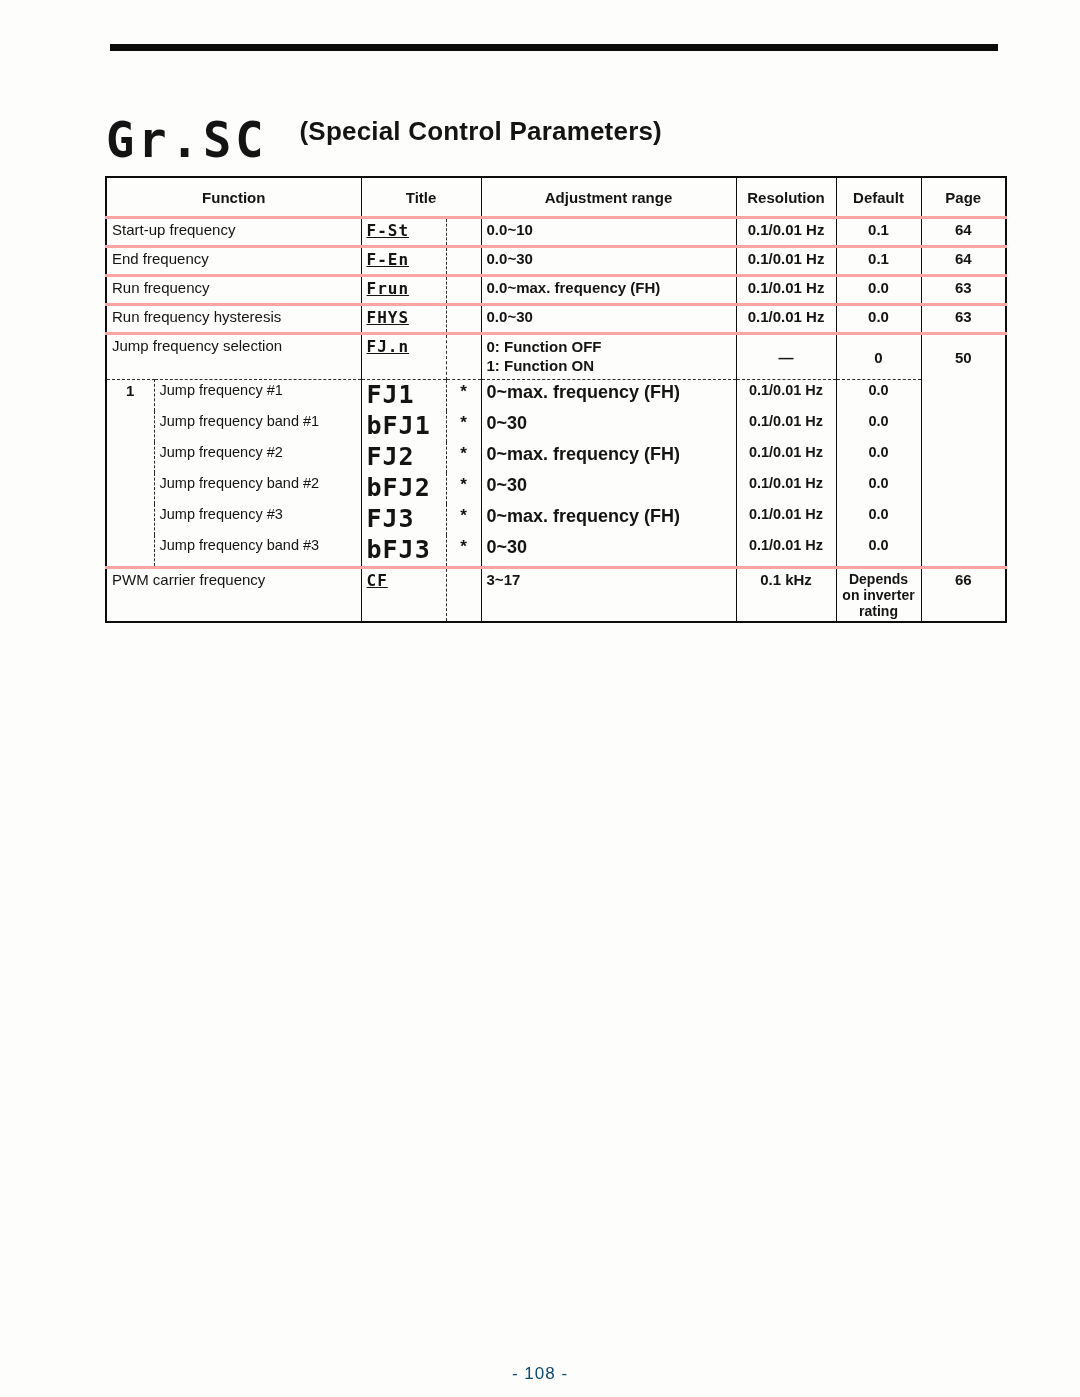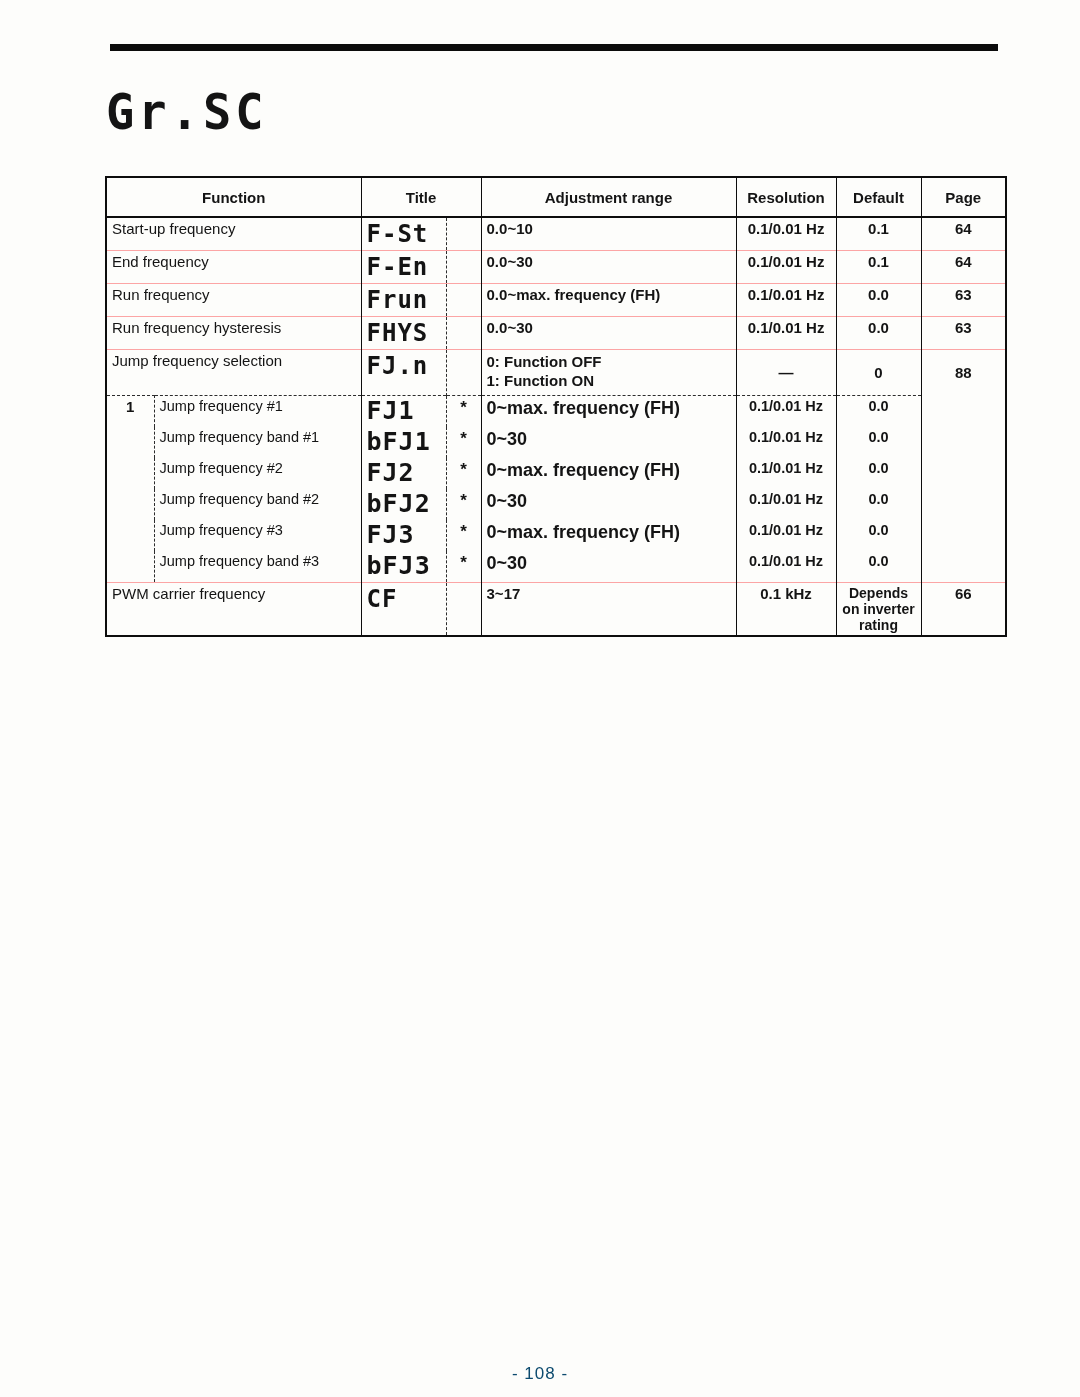--- a/index.html
+++ b/index.html
@@ -9,46 +9,46 @@
     font-family: "Liberation Sans", sans-serif;
     color: #141414;
     position: relative;
     overflow: hidden;
   }
   .top-rule {
     position: absolute; left: 110px; top: 44px;
     width: 888px; height: 7px; background: #0b0b0b;
   }
   .heading {
-    position: absolute; left: 106px; top: 84px;
+    position: absolute; left: 106px; top: 112px;
     display: flex; align-items: flex-start; gap: 32px;
   }
   .seg { font-family: "DejaVu Sans Mono", monospace; font-weight: bold; }
   .code-big { font-size: 47px; letter-spacing: 4px; transform: scaleY(1.05); }
   .heading-title { font-size: 26px; font-weight: bold; letter-spacing: 0.2px; padding-top: 4px; }
 
   table.param {
     position: absolute; left: 105px; top: 176px;
     width: 900px; border-collapse: collapse; table-layout: fixed;
     border: 2px solid #0d0d0d;
   }
   .param th, .param td { padding: 2px 5px; vertical-align: top; overflow: hidden; }
   .param thead th {
     font-size: 15px; font-weight: bold; text-align: center;
     border-bottom: 2px solid #0d0d0d; height: 34px; vertical-align: middle;
   }
   .bl  { border-left: 1px solid #0d0d0d; }
   .bld { border-left: 1px dashed #2c2c2c; }
-  tr.bt  > td { border-top: 1px solid #fca5a5; }
+  tr.bt  > td { border-top: 3px solid #fca5a5; }
   tr.btd > td { border-top: 1px dashed #2c2c2c; }
   td.nb { border-top: none !important; }
 
   .func  { font-size: 15px; padding-left: 8px; padding-top: 4px; }
   .tcell { padding: 1px 2px 0 6px; }
-  .seg-t  { font-size: 24px; letter-spacing: 1px; }
+  .seg-t  { font-size: 16px; letter-spacing: 1px; text-decoration: underline; }
   .seg-tg { font-size: 25px; letter-spacing: 1px; }
   .star  { font-size: 17px; font-weight: bold; text-align: center; padding: 1px 0 0 0; }
   .range { font-size: 15px; font-weight: bold; padding-left: 8px; padding-top: 4px; }
   .res, .def, .pg { font-size: 15px; font-weight: bold; text-align: center; padding-top: 5px; margin-left: 32px; }
 
   tr.row { height: 29px; }
   tr.sel { height: 46px; }
   tr.sel td { vertical-align: middle; }
   tr.sel .func, tr.sel .range, tr.sel .tcell { vertical-align: top; }
   tr.grp { height: 22px; }
@@ -68,20 +68,21 @@
     text-align: center; font-size: 17px; color: #0c4a6e; letter-spacing: 1px;
   }
 </style>
 </head>
 <body>
 
 <div class="top-rule"></div>
 
 <div class="heading">
   <span class="seg code-big">Gr.SC</span>
+  <span class="heading-title">(Special Control Parameters)</span>
 </div>
 
 <table class="param">
   <colgroup>
     <col style="width:48px">
       <col style="width:207px">
       <col style="width:85px">
       <col style="width:35px">
     <col style="width:255px">
       <col style="width:100px">
@@ -143,21 +144,21 @@
     <tr class="sel bt">
       <td colspan="2" class="func">Jump frequency selection</td>
       <td class="bl tcell"><span class="seg seg-t">FJ.n</span></td>
       <td class="bld star"></td>
       <td class="bl range range-lines">
         <div>0: Function OFF</div>
         <div>1: Function ON</div>
       </td>
       <td class="bl res">—</td>
       <td class="bl def">0</td>
-      <td class="bl pg">88</td>
+      <td class="bl pg">50</td>
     </tr>
 
     <tr class="grp btd">
       <td class="num nb2" rowspan="6">1</td>
       <td class="func">Jump frequency #1</td>
       <td class="bl tcell"><span class="seg seg-tg">FJ1</span></td>
       <td class="bld star">*</td>
       <td class="bl range">0~max. frequency (FH)</td>
       <td class="bl res">0.1/0.01 Hz</td>
       <td class="bl def">0.0</td>

